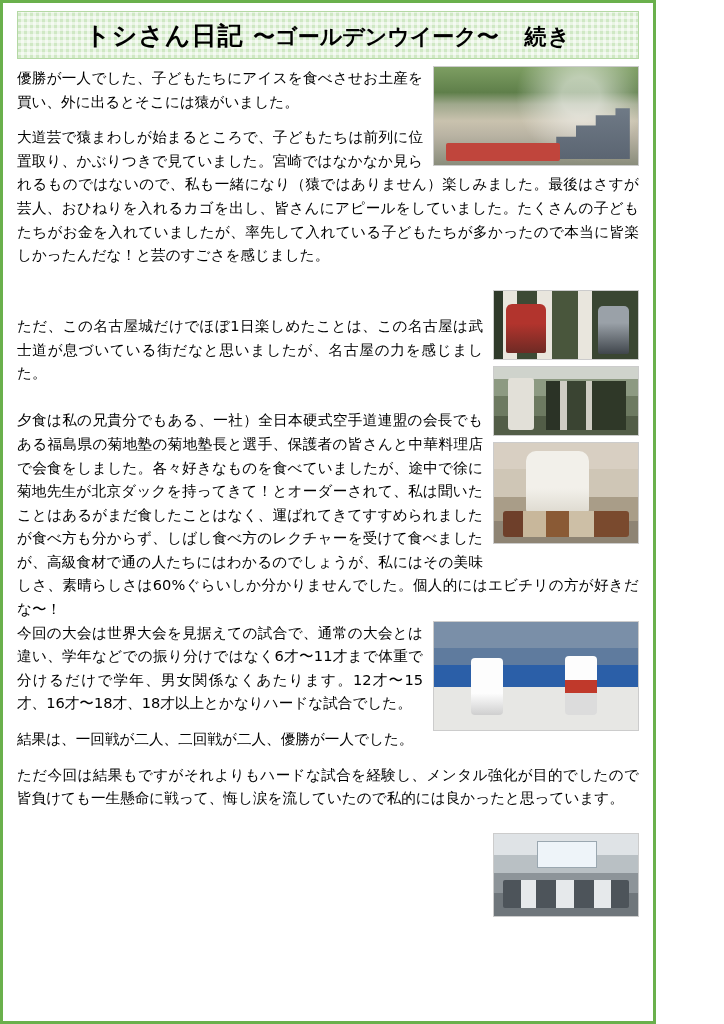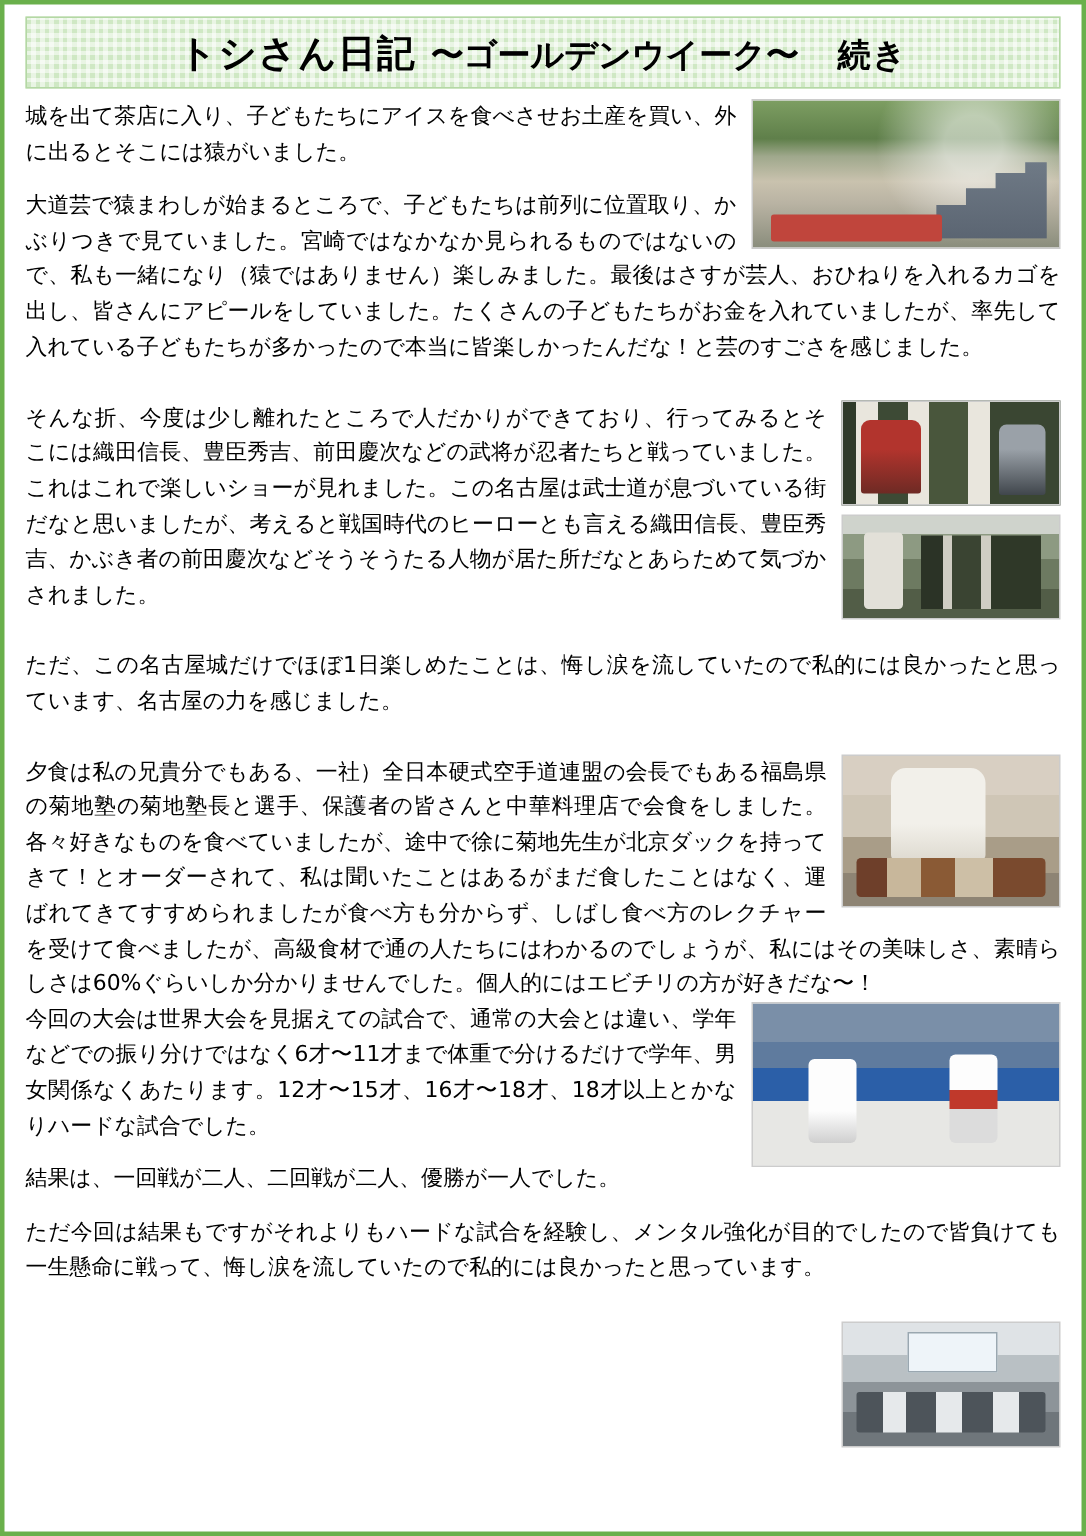--- a/index.html
+++ b/index.html
@@ -8,21 +8,21 @@
     background: #ffffff;
   }
   body {
     width: 724px;
     height: 1024px;
     font-family: "DejaVu Sans", sans-serif;
     overflow: hidden;
   }
   .page {
     position: relative;
-    width: 724px;
+    width: 656px;
     height: 1024px;
     box-sizing: border-box;
     border: 3px solid #6ab04c;
     background: #ffffff;
   }
   .page-inner {
     position: absolute;
     left: 0; top: 0; right: 0; bottom: 0;
     padding: 8px 14px 6px 14px;
     box-sizing: border-box;
@@ -214,33 +214,32 @@
         <span>トシさん日記</span>
         <span class="sub">〜ゴールデンウイーク〜</span>
         <span class="tail">続き</span>
       </div>
     </div>
 
     <div class="body-area">
 
       <div class="photo ph-monkey"></div>
 
-      <p class="para">城を出て茶店に入り、子どもたちにアイスを食べさせお土産を買い、外に出るとそこには猿がいました。</p>
+      <p class="para">優勝が一人でした、子どもたちにアイスを食べさせお土産を買い、外に出るとそこには猿がいました。</p>
       <p class="para">大道芸で猿まわしが始まるところで、子どもたちは前列に位置取り、かぶりつきで見ていました。宮崎ではなかなか見られるものではないので、私も一緒になり（猿ではありません）楽しみました。最後はさすが芸人、おひねりを入れるカゴを出し、皆さんにアピールをしていました。たくさんの子どもたちがお金を入れていましたが、率先して入れている子どもたちが多かったので本当に皆楽しかったんだな！と芸のすごさを感じました。</p>
 
       <div class="spacer"></div>
 
       <div class="photo ph-ninja1"></div>
       <div class="photo ph-ninja2"></div>
 
-      <p class="para">そんな折、今度は少し離れたところで人だかりができており、行ってみるとそこには織田信長、豊臣秀吉、前田慶次などの武将が忍者たちと戦っていました。これはこれで楽しいショーが見れました。この名古屋は武士道が息づいている街だなと思いましたが、考えると戦国時代のヒーローとも言える織田信長、豊臣秀吉、かぶき者の前田慶次などそうそうたる人物が居た所だなとあらためて気づかされました。</p>
-
-      <div class="spacer"></div>
-
-      <p class="para">ただ、この名古屋城だけでほぼ1日楽しめたことは、悔し涙を流していたので私的には良かったと思っています、名古屋の力を感じました。</p>
+
+      <div class="spacer"></div>
+
+      <p class="para">ただ、この名古屋城だけでほぼ1日楽しめたことは、この名古屋は武士道が息づいている街だなと思いましたが、名古屋の力を感じました。</p>
 
       <div class="spacer"></div>
 
       <div class="photo ph-dinner"></div>
 
       <p class="para">夕食は私の兄貴分でもある、一社）全日本硬式空手道連盟の会長でもある福島県の菊地塾の菊地塾長と選手、保護者の皆さんと中華料理店で会食をしました。各々好きなものを食べていましたが、途中で徐に菊地先生が北京ダックを持ってきて！とオーダーされて、私は聞いたことはあるがまだ食したことはなく、運ばれてきてすすめられましたが食べ方も分からず、しばし食べ方のレクチャーを受けて食べましたが、高級食材で通の人たちにはわかるのでしょうが、私にはその美味しさ、素晴らしさは60%ぐらいしか分かりませんでした。個人的にはエビチリの方が好きだな〜！</p>
 
       <div class="photo ph-karate"></div>
 
       <p class="para">今回の大会は世界大会を見据えての試合で、通常の大会とは違い、学年などでの振り分けではなく6才〜11才まで体重で分けるだけで学年、男女関係なくあたります。12才〜15才、16才〜18才、18才以上とかなりハードな試合でした。</p>

